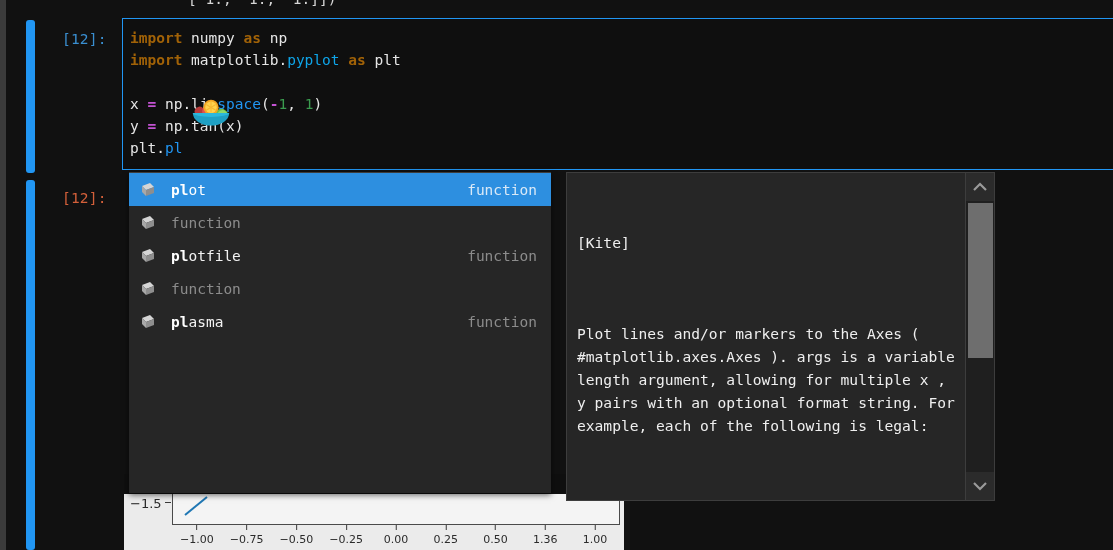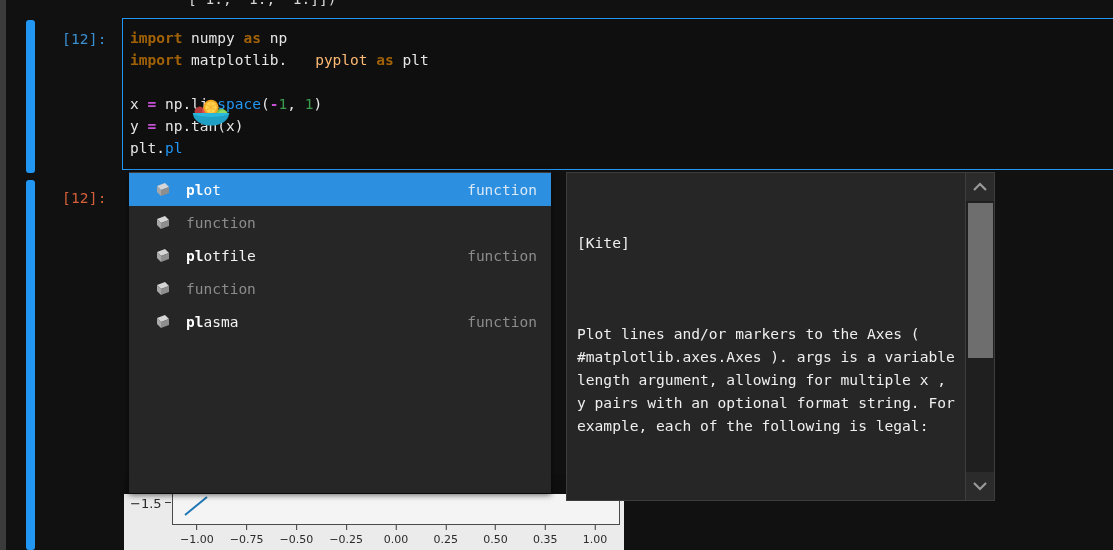--- a/index.html
+++ b/index.html
@@ -52,21 +52,21 @@
     border-right: none;
     box-sizing: border-box;
   }
   #code-cell pre {
     margin: 0; padding: 8px 0 0 7px;
     font-family: "DejaVu Sans Mono", "Liberation Mono", monospace;
     font-size: 14.5px; line-height: 22px;
     color: #e6e6e6; white-space: pre;
   }
   .kw  { color: #a16207; font-weight: bold; }
-  .mod { color: #fdba74; margin-left: 28px; }
+  .mod { color: #0ea5e9; }
   .fn  { color: #2196f3; }
   .op  { color: #c353d3; font-weight: bold; }
   .num { color: #3a9b4e; }
   .pl  { color: #e6e6e6; }
 
   
   #cursor-emoji {
     position: absolute; left: 188px; top: 92px;
     width: 46px; height: 46px; pointer-events: none;
     z-index: 40;
@@ -76,21 +76,21 @@
   #completer {
     position: absolute; left: 129px; top: 172px;
     width: 422px; height: 320px;
     background: #262626;
     border-top: 1px solid #3d3d3d;
     box-shadow: 0 2px 6px rgba(0,0,0,.6);
     z-index: 20; overflow: hidden;
   }
   .comp-item {
     height: 33px; display: flex; align-items: center;
-    padding: 0 14px 0 24px; box-sizing: border-box;
+    padding: 0 14px 0 9px; box-sizing: border-box;
     font-size: 14.5px;
     font-family: "DejaVu Sans Mono", "Liberation Mono", monospace;
   }
   .comp-item.sel { background: #2d8fe0; }
   .comp-icon {
     width: 20px; height: 20px; margin-right: 13px; flex: none;
     display: flex; align-items: center; justify-content: center;
   }
   .comp-label { color: #f2f2f2; flex: 1; white-space: pre; }
   .comp-label b { color: #ffffff; }
@@ -327,21 +327,21 @@
         <div class="xtick" style="left: 61.1111%;">
           <span class="tm"></span>
           <span class="tl">0.25</span>
         </div>
         <div class="xtick" style="left: 72.2222%;">
           <span class="tm"></span>
           <span class="tl">0.50</span>
         </div>
         <div class="xtick" style="left: 83.3333%;">
           <span class="tm"></span>
-          <span class="tl">0.35</span>
+          <span class="tl">1.36</span>
         </div>
         <div class="xtick" style="left: 94.4444%;">
           <span class="tm"></span>
           <span class="tl">1.00</span>
         </div>
       </div>
   </div>
 
 </div>
 

